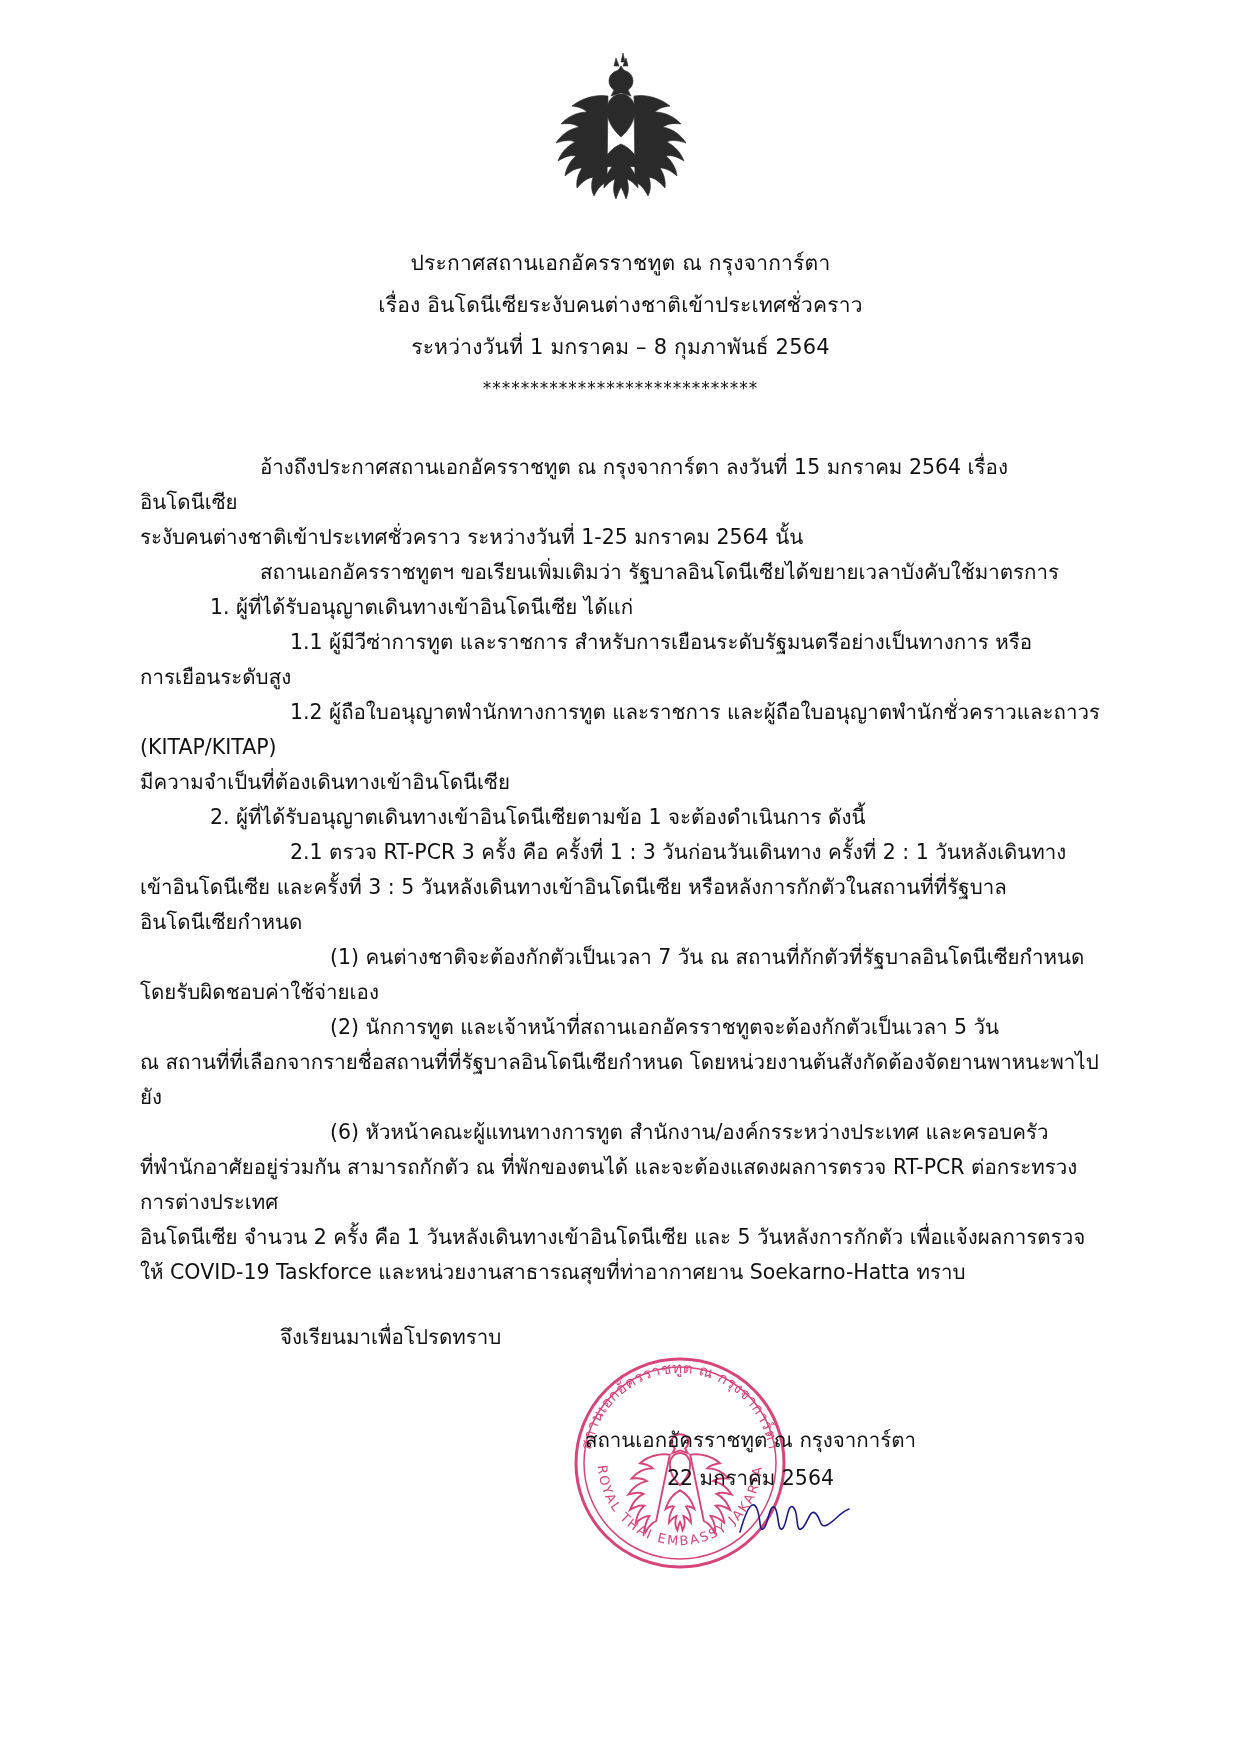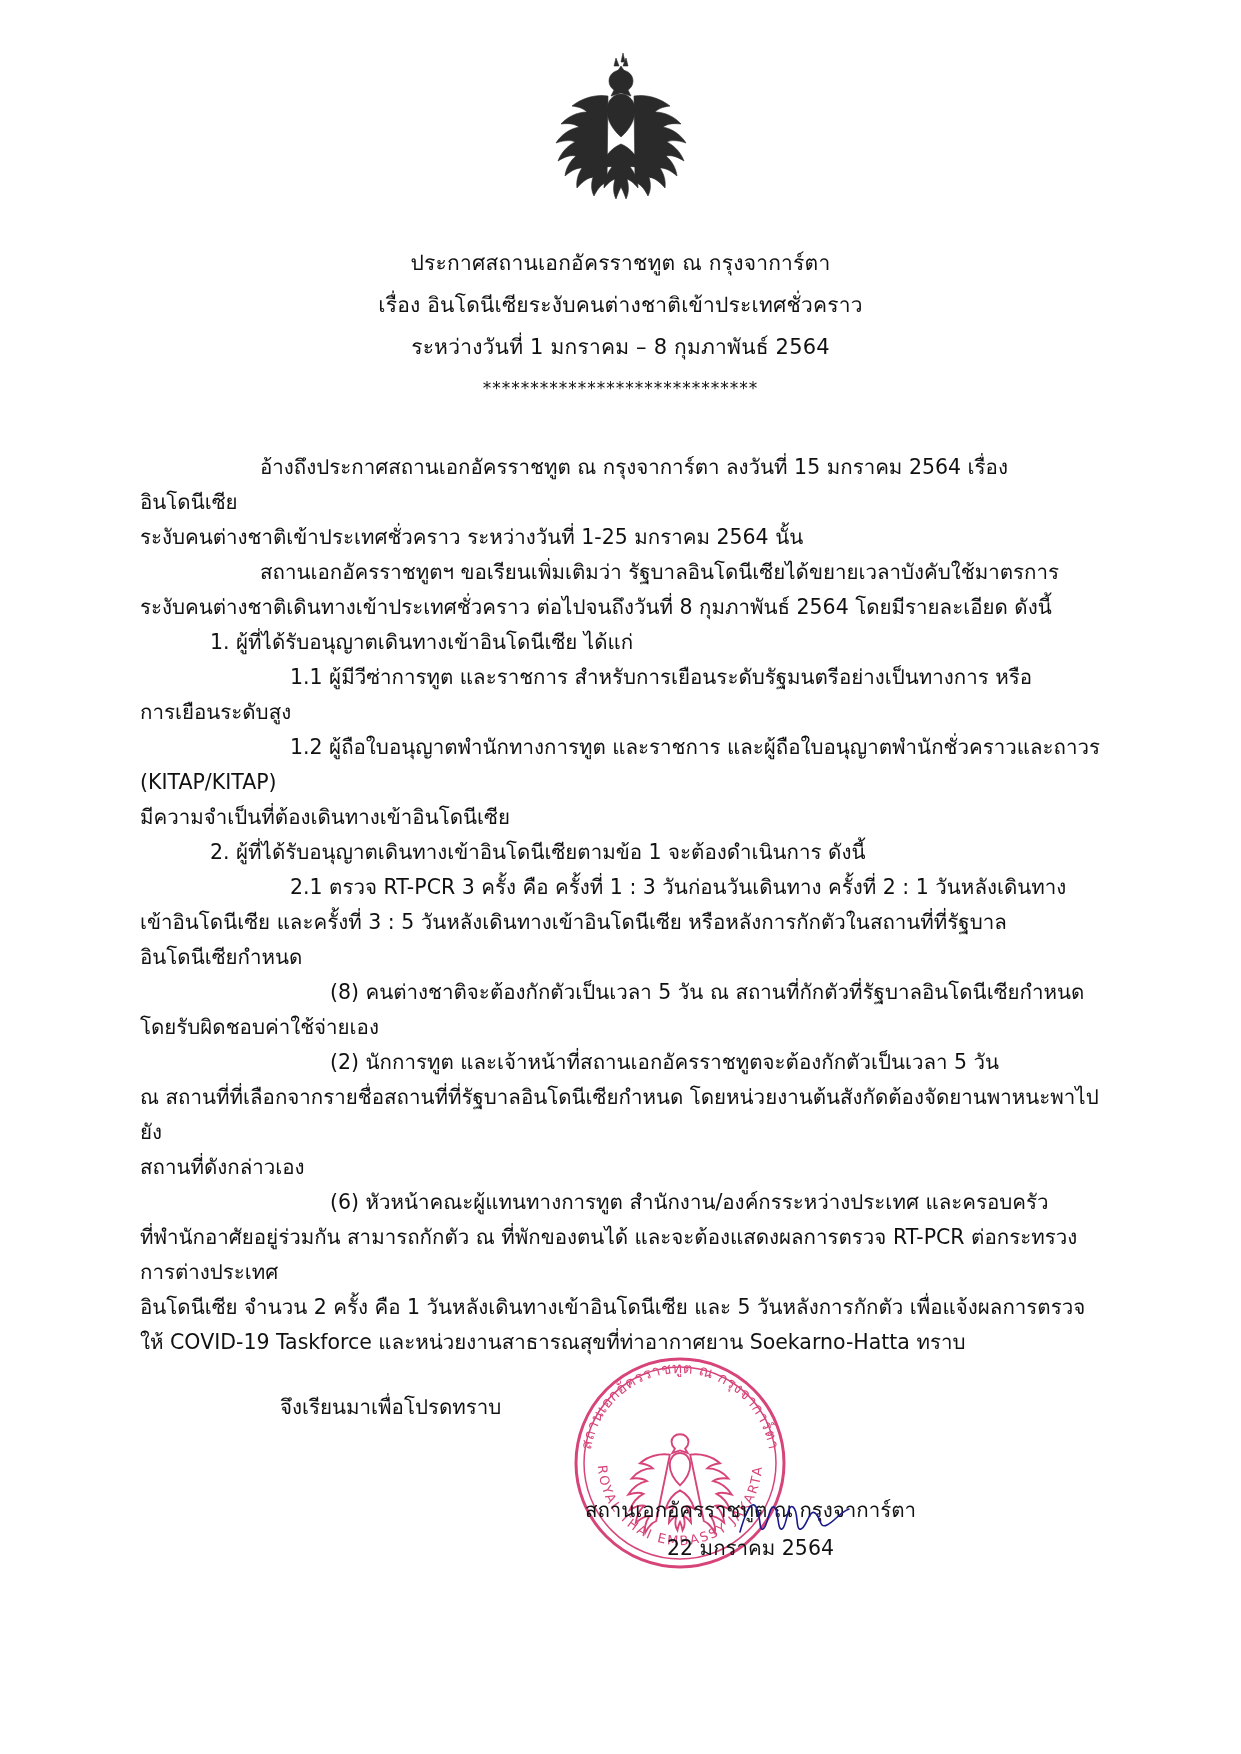--- a/index.html
+++ b/index.html
@@ -133,35 +133,33 @@
     <div class="line">ประกาศสถานเอกอัครราชทูต ณ กรุงจาการ์ตา</div>
     <div class="line">เรื่อง  อินโดนีเซียระงับคนต่างชาติเข้าประเทศชั่วคราว</div>
     <div class="line">ระหว่างวันที่ 1 มกราคม – 8 กุมภาพันธ์ 2564</div>
     <div class="stars">*****************************</div>
   </div>
 
   <div class="body-text">
     <p class="p ind-1">อ้างถึงประกาศสถานเอกอัครราชทูต ณ กรุงจาการ์ตา ลงวันที่ 15 มกราคม 2564 เรื่อง อินโดนีเซีย</p>
     <p class="p ind-0">ระงับคนต่างชาติเข้าประเทศชั่วคราว ระหว่างวันที่ 1-25 มกราคม 2564  นั้น</p>
     <p class="p ind-1">สถานเอกอัครราชทูตฯ ขอเรียนเพิ่มเติมว่า รัฐบาลอินโดนีเซียได้ขยายเวลาบังคับใช้มาตรการ</p>
-    <p class="p ind-0">ระงับคนต่างชาติเดินทางเข้าประเทศชั่วคราว ต่อไปจนถึงวันที่ 8 กุมภาพันธ์ 2564 โดยมีรายละเอียด ดังนี้</p>
     <p class="p ind-2">1. ผู้ที่ได้รับอนุญาตเดินทางเข้าอินโดนีเซีย ได้แก่</p>
     <p class="p ind-3">1.1 ผู้มีวีซ่าการทูต และราชการ สำหรับการเยือนระดับรัฐมนตรีอย่างเป็นทางการ หรือ</p>
     <p class="p ind-0">การเยือนระดับสูง</p>
     <p class="p ind-3">1.2 ผู้ถือใบอนุญาตพำนักทางการทูต และราชการ และผู้ถือใบอนุญาตพำนักชั่วคราวและถาวร</p>
     <p class="p ind-0"> (KITAP/KITAP)</p>
     <p class="p ind-0"> มีความจำเป็นที่ต้องเดินทางเข้าอินโดนีเซีย</p>
     <p class="p ind-2">2. ผู้ที่ได้รับอนุญาตเดินทางเข้าอินโดนีเซียตามข้อ 1 จะต้องดำเนินการ ดังนี้</p>
     <p class="p ind-3">2.1   ตรวจ RT-PCR 3 ครั้ง คือ ครั้งที่ 1 : 3 วันก่อนวันเดินทาง ครั้งที่ 2 : 1 วันหลังเดินทาง</p>
     <p class="p ind-0">เข้าอินโดนีเซีย และครั้งที่ 3 : 5 วันหลังเดินทางเข้าอินโดนีเซีย หรือหลังการกักตัวในสถานที่ที่รัฐบาลอินโดนีเซียกำหนด</p>
-    <p class="p ind-4">(8)  คนต่างชาติจะต้องกักตัวเป็นเวลา 5 วัน ณ สถานที่กักตัวที่รัฐบาลอินโดนีเซียกำหนด</p>
+    <p class="p ind-4">(1)  คนต่างชาติจะต้องกักตัวเป็นเวลา 7 วัน ณ สถานที่กักตัวที่รัฐบาลอินโดนีเซียกำหนด</p>
     <p class="p ind-0">โดยรับผิดชอบค่าใช้จ่ายเอง</p>
     <p class="p ind-4">(2) นักการทูต และเจ้าหน้าที่สถานเอกอัครราชทูตจะต้องกักตัวเป็นเวลา 5 วัน</p>
     <p class="p ind-0">ณ สถานที่ที่เลือกจากรายชื่อสถานที่ที่รัฐบาลอินโดนีเซียกำหนด โดยหน่วยงานต้นสังกัดต้องจัดยานพาหนะพาไปยัง</p>
-    <p class="p ind-0">สถานที่ดังกล่าวเอง</p>
     <p class="p ind-4">(6) หัวหน้าคณะผู้แทนทางการทูต สำนักงาน/องค์กรระหว่างประเทศ และครอบครัว</p>
     <p class="p ind-0">ที่พำนักอาศัยอยู่ร่วมกัน สามารถกักตัว ณ ที่พักของตนได้ และจะต้องแสดงผลการตรวจ RT-PCR ต่อกระทรวงการต่างประเทศ</p>
     <p class="p ind-0">อินโดนีเซีย จำนวน 2 ครั้ง คือ 1 วันหลังเดินทางเข้าอินโดนีเซีย และ 5 วันหลังการกักตัว เพื่อแจ้งผลการตรวจ</p>
     <p class="p ind-0">ให้ COVID-19 Taskforce และหน่วยงานสาธารณสุขที่ท่าอากาศยาน Soekarno-Hatta ทราบ</p>
 
     <p class="p closing">จึงเรียนมาเพื่อโปรดทราบ</p>
   </div>
 
   <div class="sign-block">
     <div>สถานเอกอัครราชทูต ณ กรุงจาการ์ตา</div>

